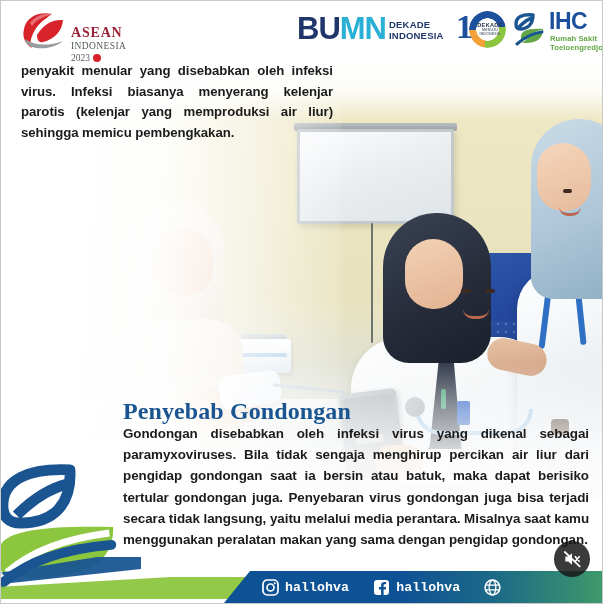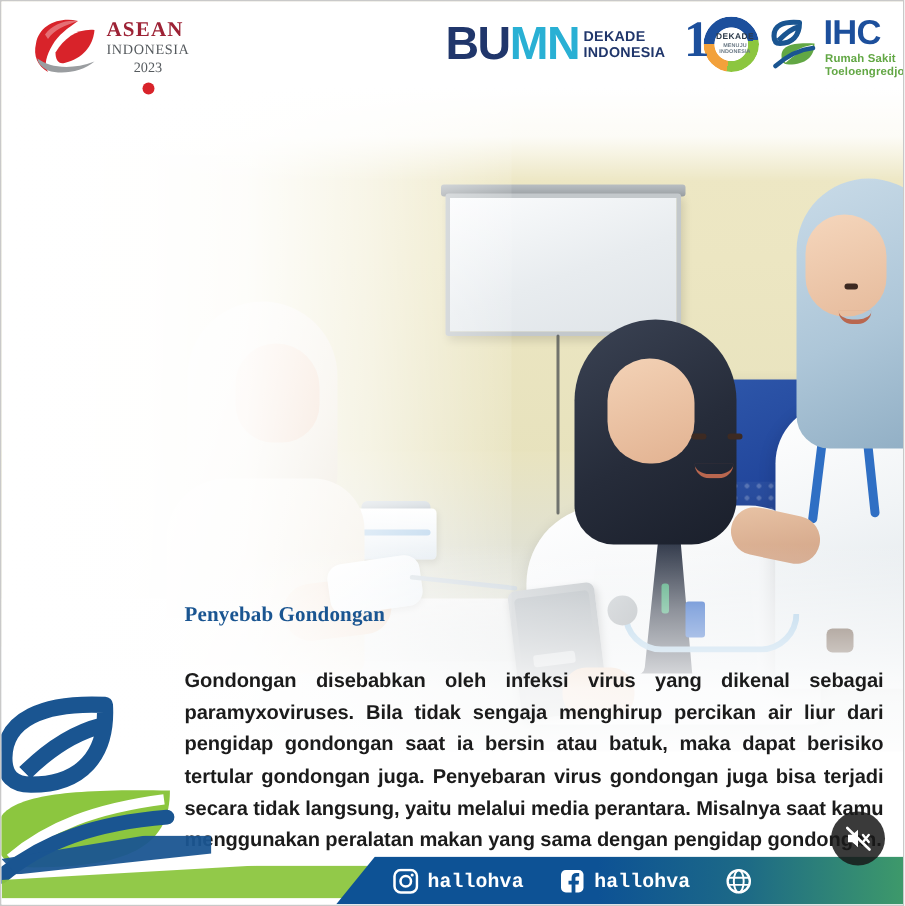--- a/index.html
+++ b/index.html
@@ -270,32 +270,32 @@
       rgba(255,255,255,1) 62%,
       rgba(255,255,255,1) 100%);
   }
 
   
   .header { position:absolute; left:0; top:0; width:603px; height:56px; }
 
   
   .asean { position:absolute; left:18px; top:7px; width:122px; height:44px; }
   .asean-mark { position:absolute; left:0; top:1px; width:48px; height:42px; }
-  .asean-text { position:absolute; left:52px; top:6px; }
+  .asean-text { position:absolute; left:52px; top:18px; }
   .asean-l1 {
     font-family:"Liberation Serif", serif; font-size:14px; font-weight:700;
     color:#9d2235; letter-spacing:.8px; line-height:14px;
   }
   .asean-l2 {
     font-family:"Liberation Serif", serif; font-size:9.5px; font-weight:400;
     color:#555a5e; letter-spacing:.4px; line-height:12px;
   }
   .asean-l3 {
     font-family:"Liberation Serif", serif; font-size:9.5px; font-weight:400;
-    color:#555a5e; line-height:12px; display:flex; align-items:center; gap:3px;flex-direction:column;
+    color:#555a5e; line-height:12px; display:flex; align-items:center; gap:3px;
   }
   .asean-dot { width:8px; height:8px; border-radius:50%; background:#d8232a; display:inline-block; }
 
   
   .bumn { position:absolute; left:296px; top:10px; height:34px; display:flex; align-items:center; }
   .bumn-word {
     font-family:"Liberation Sans", sans-serif; font-weight:700;
     font-size:31px; line-height:31px; letter-spacing:-1px;
   }
   .bumn-a { color:#20366b; }
@@ -349,21 +349,21 @@
   .h1 { font-size:21px; line-height:25px; margin-bottom:5px; }
   .body-txt {
     font-family:"Liberation Sans", sans-serif;
     font-weight:700; color:#1b1b1b;
     text-align:justify; text-justify:inter-word;
     letter-spacing:-.05px;
   }
   .b1 { font-size:13.2px; line-height:20.5px; }
 
   .block-2 { position:absolute; left:122px; top:398px; width:466px; }
-  .h2 { font-size:14px; line-height:24px; margin-bottom:20px; }
+  .h2 { font-size:24px; line-height:24px; margin-bottom:0; }
   .b2 { font-size:13.4px; line-height:21.2px; }
 
   
   .footer-wrap { position:absolute; left:0; bottom:0; width:603px; height:32px; }
   .footer-band {
     position:absolute; right:0; bottom:0; width:380px; height:32px;
     background:linear-gradient(90deg,#0d5295 0%,#0d5295 46%,#1d6a86 72%,#3e9a6a 100%);
     clip-path:polygon(26px 0, 100% 0, 100% 100%, 0 100%);
   }
   .footer-items {
@@ -536,20 +536,21 @@
       </div>
       <div class="ihc-word">IHC</div>
       <div class="ihc-sub">
         <div>Rumah Sakit</div>
         <div>Toeloengredjo</div>
       </div>
     </div>
   </div>
 
   <div class="block-1">
+    <div class="body-txt b1">penyakit menular yang disebabkan oleh infeksi virus. Infeksi biasanya menyerang kelenjar parotis (kelenjar yang memproduksi air liur) sehingga memicu pembengkakan.</div>
   </div>
 
   <div class="block-2">
     <div class="h-serif h2">Penyebab Gondongan</div>
     <div class="body-txt b2">Gondongan disebabkan oleh infeksi virus yang dikenal sebagai paramyxoviruses. Bila tidak sengaja menghirup percikan air liur dari pengidap gondongan saat ia bersin atau batuk, maka dapat berisiko tertular gondongan juga. Penyebaran virus gondongan juga bisa terjadi secara tidak langsung, yaitu melalui media perantara. Misalnya saat kamu menggunakan peralatan makan yang sama dengan pengidap gondongan.</div>
   </div>
 
   <div class="footer-wrap">
     <div class="swoosh-blue"></div>
     <div class="swoosh-green"></div>

